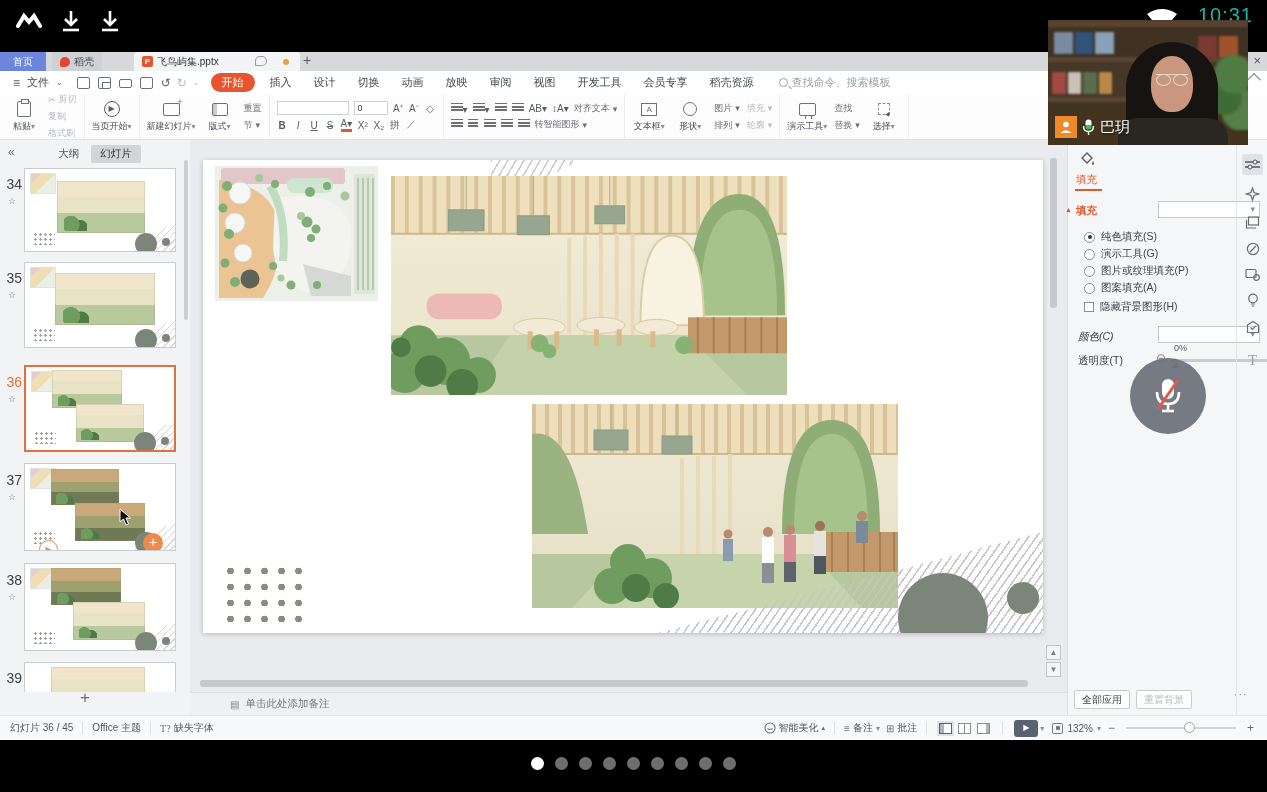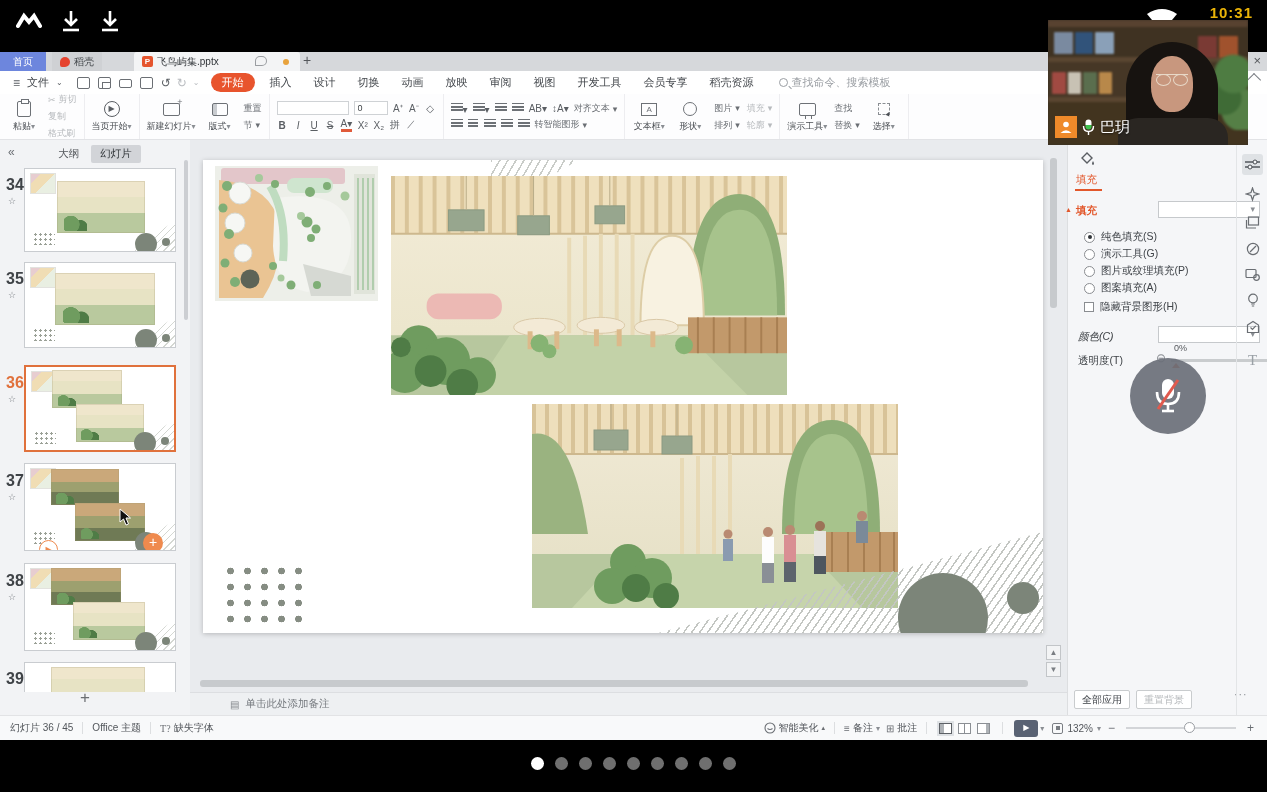--- a/index.html
+++ b/index.html
@@ -3,21 +3,21 @@
 <meta charset="utf-8">
 <style>
   * { margin:0; padding:0; box-sizing:border-box; }
   html,body { background:#000; }
   #screen { position:relative; width:1267px; height:792px; background:#000; overflow:hidden;
             font-family:"Liberation Sans",sans-serif; color:#3f4347; }
 
   
   #sysbar { position:absolute; left:0; top:0; width:1267px; height:52px; background:#000; }
   .sys-ico { position:absolute; top:8px; width:26px; height:26px; }
-  #sys-time { position:absolute; right:14px; top:4px; color:#eab308; font-size:15px; font-weight:bold; letter-spacing:1px; }
+  #sys-time { position:absolute; right:14px; top:4px; color:#14b8a6; font-size:20px; font-weight:normal; letter-spacing:1px; }
   #sys-wifi { position:absolute; right:88px; top:8px; }
 
   
   #tabbar { position:absolute; left:0; top:52px; width:1267px; height:19px; background:#d6d8db; }
   .tab { position:absolute; top:0; height:19px; font-size:10px; display:flex; align-items:center; gap:4px; padding:0 8px; }
   #tab-home { left:0; width:46px; background:#6d86dd; color:#fff; justify-content:center; }
   #tab-docer { left:52px; background:#cfd1d4; color:#3f4347; }
   #tab-doc { left:134px; width:166px; background:#f3f4f5; color:#2f3337; border-radius:3px 3px 0 0; }
   .flame { width:10px; height:10px; background:#e5432e; border-radius:50% 50% 50% 2px; }
   .pptx-ico { width:11px; height:11px; background:#e5552e; border-radius:2px; color:#fff; font-size:8px; font-weight:bold;
@@ -79,21 +79,21 @@
 
   
   #sidebar { position:absolute; left:0; top:140px; width:190px; height:575px; background:#f2f3f5; }
   #sb-head { position:absolute; left:0; top:0; width:100%; height:28px; display:flex; align-items:center; justify-content:center; gap:3px; font-size:10.5px; color:#55585c; }
   #sb-collapse { position:absolute; left:8px; top:5px; font-size:12px; color:#6a6e73; }
   .sb-tab { padding:2px 9px; border-radius:2px; }
   .sb-tab.active { background:#d2d4d8; color:#2f3337; }
   #slide-list { position:absolute; left:0; top:0; width:190px; height:552px; overflow:hidden; }
   .scard { position:absolute; left:24px; width:152px; background:#fff; border:1px solid #c9ccd0; overflow:hidden; }
   .scard.sel { border:2px solid #e0713c; }
-  .snum { position:absolute; left:6px; width:16px; text-align:right; font-size:16px; font-weight:bold; color:#3f4347; }
+  .snum { position:absolute; left:6px; width:16px; text-align:right; font-size:14px; font-weight:normal; color:#3f4347; }
   .snum.sel { color:#e0713c; }
   .sstar { position:absolute; left:8px; width:12px; font-size:9px; color:#7a7e83; }
   .t-plan { position:absolute; left:5px; top:4px; width:26px; height:21px;
             background:linear-gradient(135deg,#e7cdd0 0 22%,#f0ddb4 22% 55%,#e9efe2 55%); border:1px solid #e2e2de; }
   .t-render { position:absolute; background:linear-gradient(180deg,#efe6cc 0 30%,#e7e3c4 30% 62%,#b9c99e 62%);
               box-shadow:inset 0 0 0 1px rgba(160,150,110,.25); }
   .t-render:after { content:""; position:absolute; left:8%; bottom:4%; width:26%; height:42%;
               background:radial-gradient(circle at 30% 70%, #6f9c5f 0 38%, transparent 40%), radial-gradient(circle at 70% 85%, #4f7c46 0 30%, transparent 33%); }
   .t-render.dark { background:linear-gradient(180deg,#caa87a 0 35%,#9da06f 35% 65%,#6f7a55 65%); }
   .t-dots { position:absolute; left:8px; bottom:6px; width:22px; height:13px;

